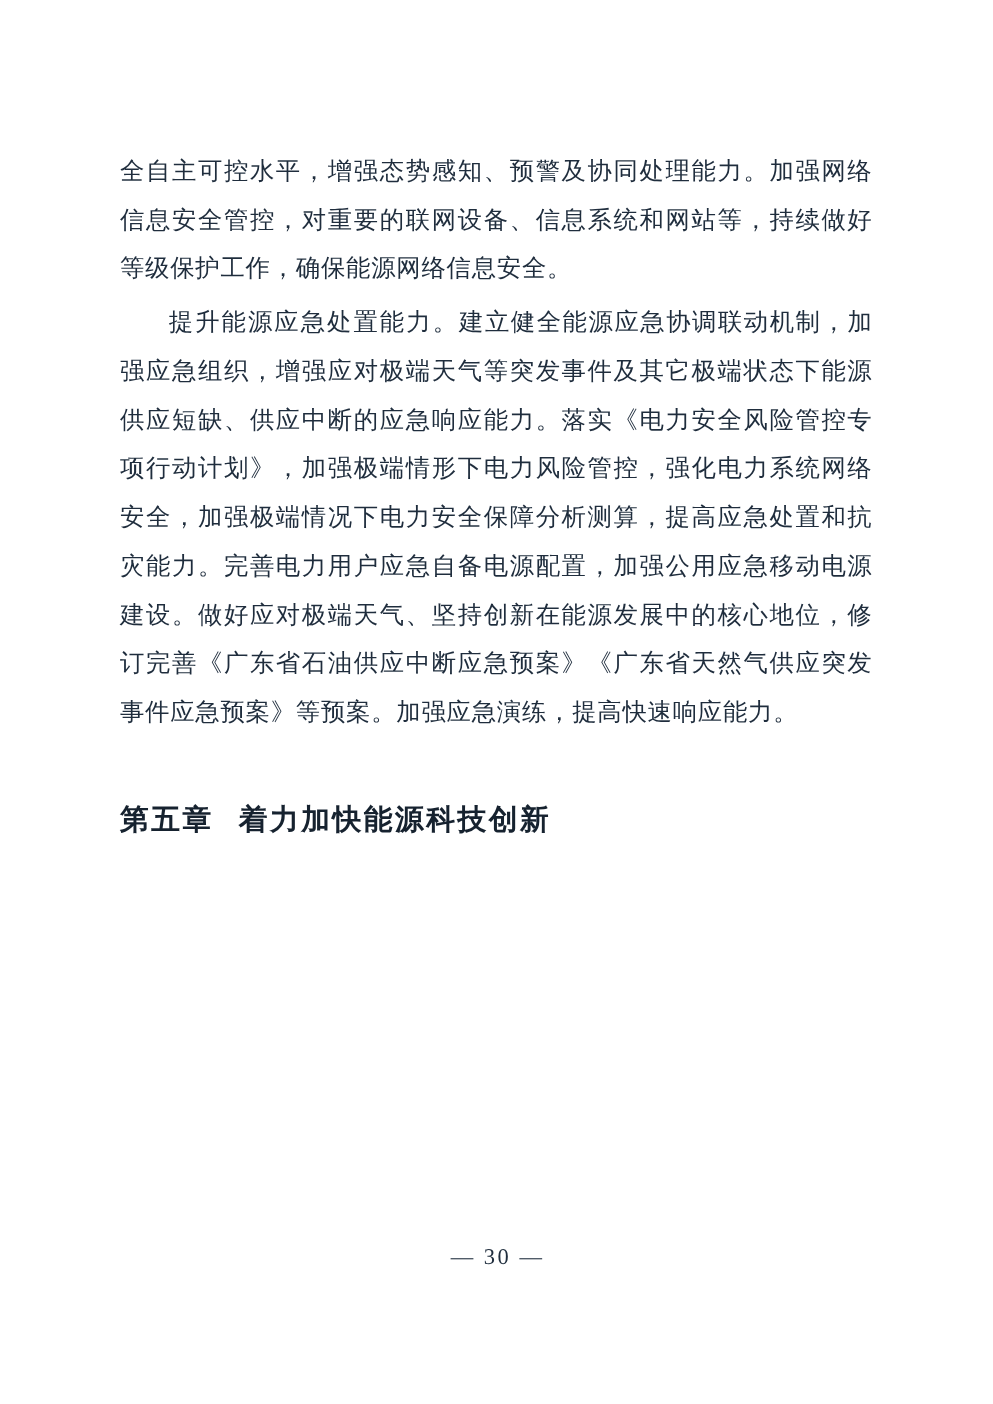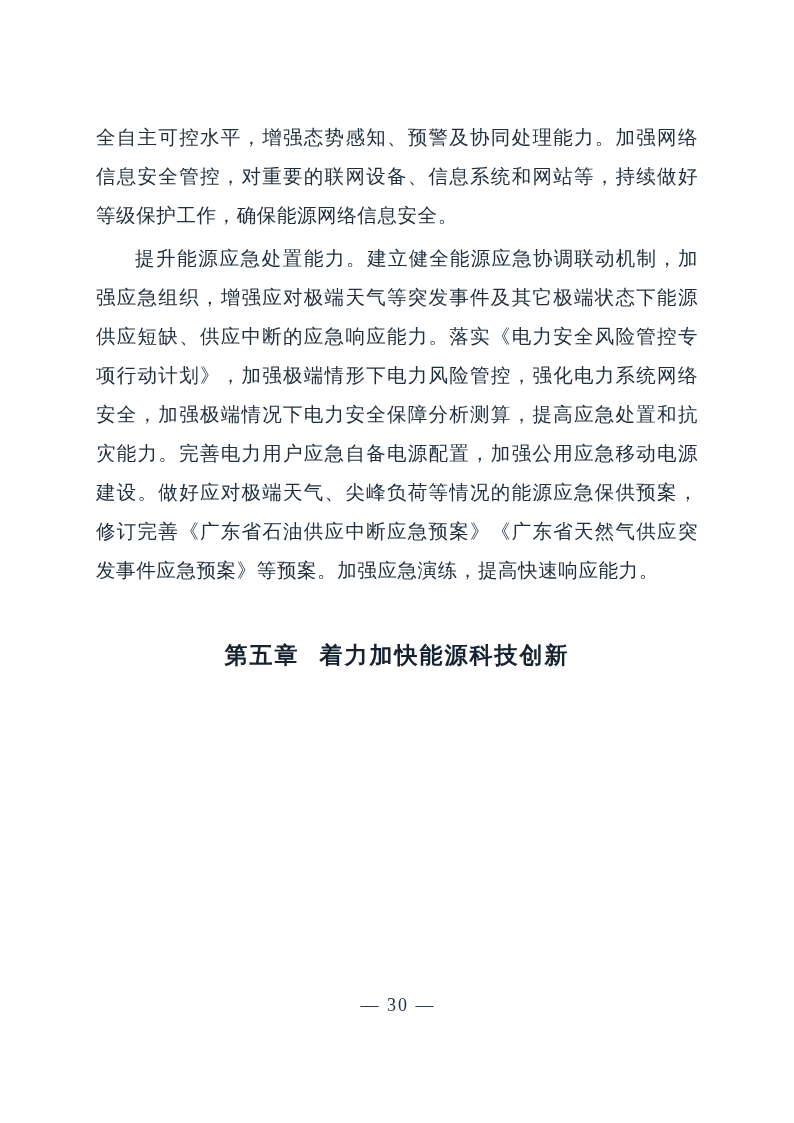--- a/index.html
+++ b/index.html
@@ -38,21 +38,21 @@
   p.indent {
     margin: 0;
     text-indent: 39px;
   }
   .lead {
     font-weight: normal;
     letter-spacing: 1px;
   }
   h2.chapter {
     margin: 46px 0 34px 0;
-    text-align: center;
+    text-align: left;
     font-size: 23px;
     font-weight: bold;
     letter-spacing: 2px;
     color: #16222f;
   }
   .chapter .ch-gap {
     display: inline-block;
     width: 20px;
   }
   .page-number {
@@ -76,21 +76,21 @@
 <body>
 
 <div class="page">
 
   <div class="body-text">
 
     <p class="para">全自主可控水平，增强态势感知、预警及协同处理能力。加强网络信息安全管控，对重要的联网设备、信息系统和网站等，持续做好等级保护工作，确保能源网络信息安全。</p>
 
     <div class="block-gap"></div>
 
-    <p class="indent"><span class="lead">提升能源应急处置能力。</span><span>建立健全能源应急协调联动机制，加强应急组织，增强应对极端天气等突发事件及其它极端状态下能源供应短缺、供应中断的应急响应能力。落实《电力安全风险管控专项行动计划》，加强极端情形下电力风险管控，强化电力系统网络安全，加强极端情况下电力安全保障分析测算，提高应急处置和抗灾能力。完善电力用户应急自备电源配置，加强公用应急移动电源建设。做好应对极端天气、尖峰负荷等情况的能源应急保供预案，修订完善《广东省石油供应中断应急预案》《广东省天然气供应突发事件应急预案》等预案。加强应急演练，提高快速响应能力。</span></p>
+    <p class="indent"><span class="lead">提升能源应急处置能力。</span><span>建立健全能源应急协调联动机制，加强应急组织，增强应对极端天气等突发事件及其它极端状态下能源供应短缺、供应中断的应急响应能力。落实《电力安全风险管控专项行动计划》，加强极端情形下电力风险管控，强化电力系统网络安全，加强极端情况下电力安全保障分析测算，提高应急处置和抗灾能力。完善电力用户应急自备电源配置，加强公用应急移动电源建设。做好应对极端天气、坚持创新在能源发展中的核心地位，修订完善《广东省石油供应中断应急预案》《广东省天然气供应突发事件应急预案》等预案。加强应急演练，提高快速响应能力。</span></p>
 
     <h2 class="chapter"><span>第五章</span><span class="ch-gap"></span><span>着力加快能源科技创新</span></h2>
 
 
   </div>
 
   <div class="page-number">
     <span class="pn-inner">— 30 —</span>
   </div>
 

